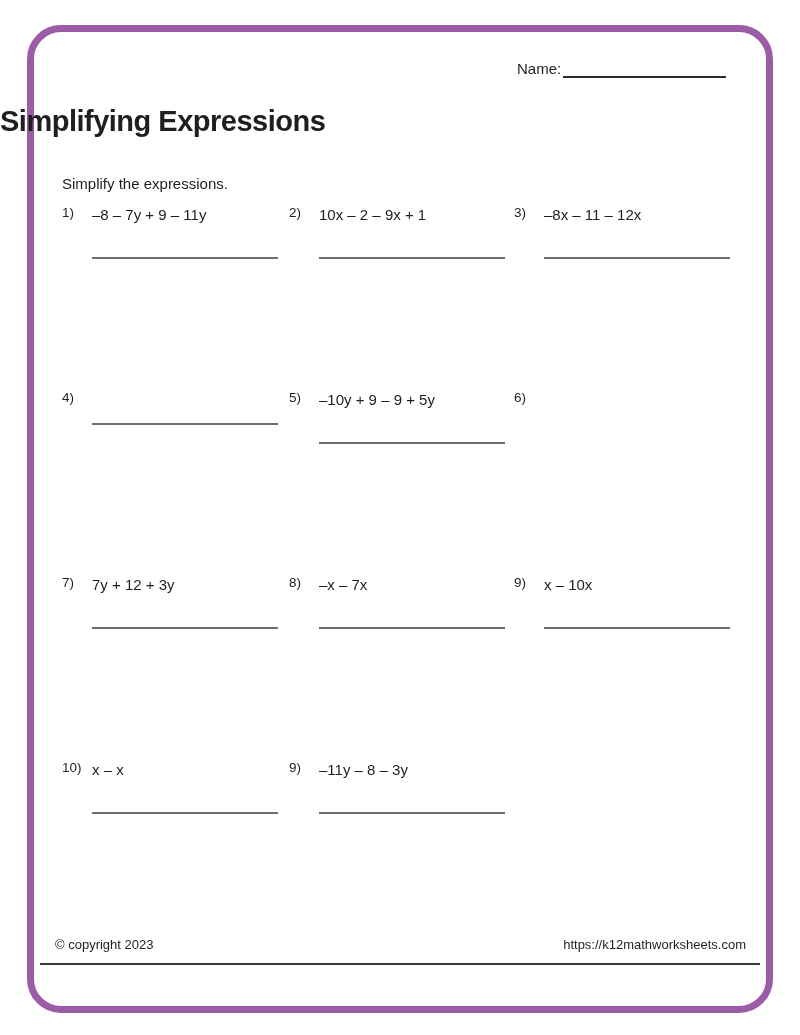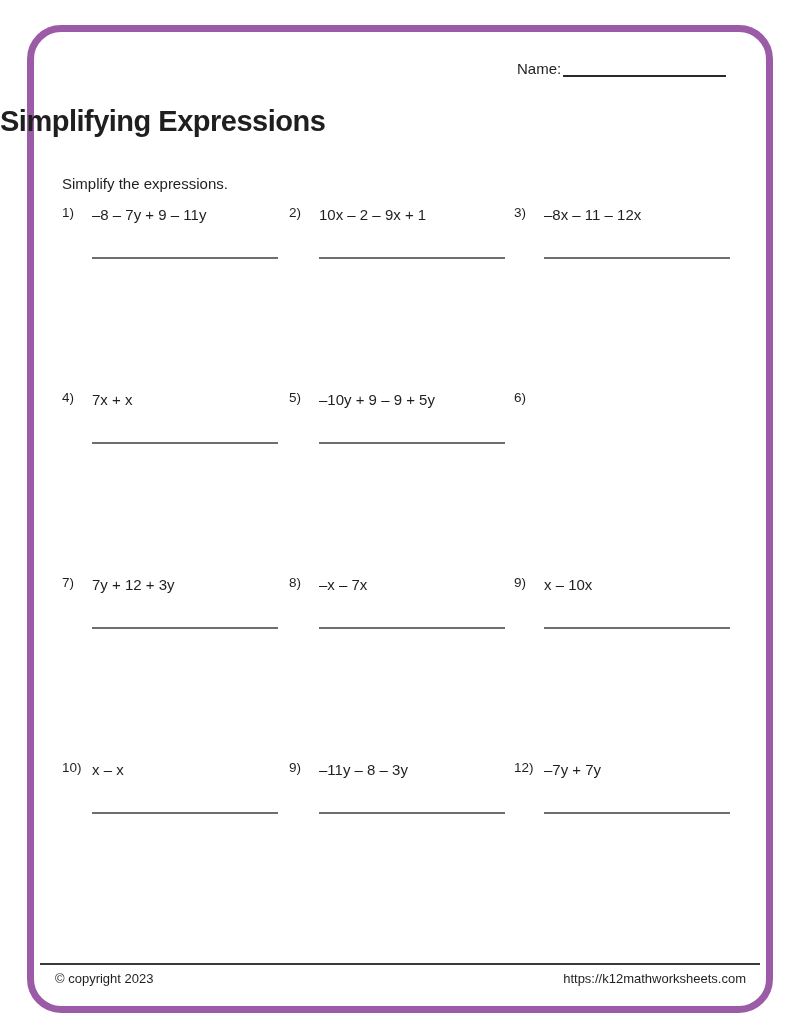--- a/index.html
+++ b/index.html
@@ -18,21 +18,21 @@
   }
   .frame {
     position: absolute;
     left: 27px; top: 25px; right: 27px; bottom: 22px;
     border: 7px solid var(--border-purple);
     border-radius: 34px;
   }
   .name-row {
     position: absolute;
     top: 60px; left: 517px;
-    display: flex; 
+    display: flex; align-items: flex-end;
     font-size: 15px;
   }
   .name-label { padding-bottom: 1px; }
   .name-blank {
     display: inline-block;
     width: 163px; height: 17px;
     margin-left: 2px;
     border-bottom: 2px solid #2a2a2a;
   }
   .page-title {
@@ -75,21 +75,21 @@
     border-bottom: 2px solid var(--answer-gray);
   }
   .footer-divider {
     position: absolute;
     left: 40px; top: 963px;
     width: 720px; height: 0;
     border-top: 2px solid #3a3a3a;
   }
   .footer {
     position: absolute;
-    left: 55px; top: 971px;
+    left: 55px; top: 937px;
     width: 691px;
     display: flex;
     justify-content: space-between;
     align-items: baseline;
     font-size: 13px;
   }
 </style>
 </head>
 <body>
 
@@ -126,21 +126,20 @@
     <span class="prob-num">3)</span>
     <div class="prob-body">
       <div class="prob-expr">–8x – 11 – 12x</div>
       <div class="answer-line"></div>
     </div>
   </div>
 
   <div class="problem">
     <span class="prob-num">4)</span>
     <div class="prob-body">
-      <div class="prob-expr">7x + x</div>
       <div class="answer-line"></div>
     </div>
   </div>
 
   <div class="problem">
     <span class="prob-num">5)</span>
     <div class="prob-body">
       <div class="prob-expr">–10y + 9 – 9 + 5y</div>
       <div class="answer-line"></div>
     </div>
@@ -183,27 +182,20 @@
   </div>
 
   <div class="problem">
     <span class="prob-num">9)</span>
     <div class="prob-body">
       <div class="prob-expr">–11y – 8 – 3y</div>
       <div class="answer-line"></div>
     </div>
   </div>
 
-  <div class="problem">
-    <span class="prob-num">12)</span>
-    <div class="prob-body">
-      <div class="prob-expr">–7y + 7y</div>
-      <div class="answer-line"></div>
-    </div>
-  </div>
 
 </div>
 
 <div class="footer-divider"></div>
 
 <div class="footer">
   <span>© copyright 2023</span>
   <span>https://k12mathworksheets.com</span>
 </div>
 

